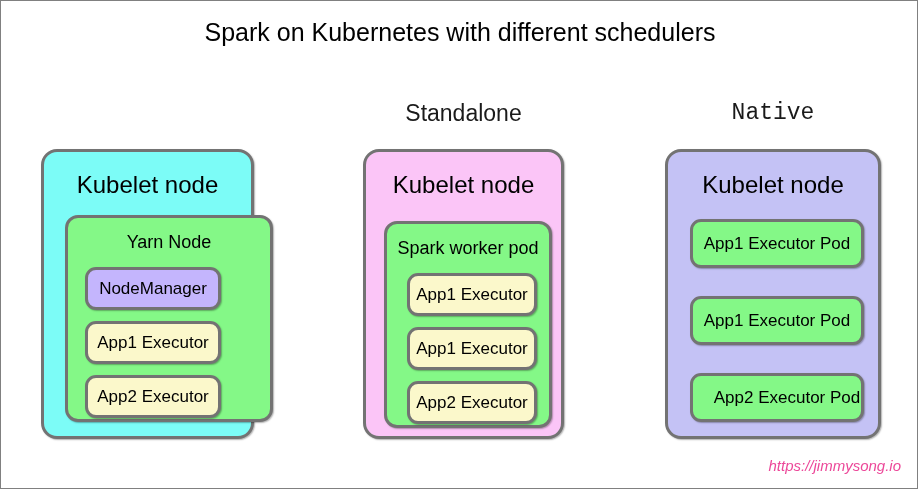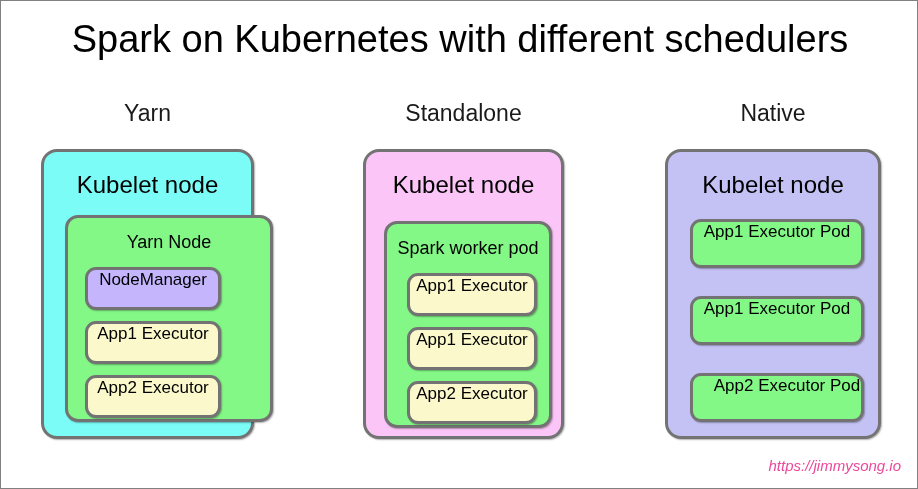--- a/index.html
+++ b/index.html
@@ -21,21 +21,21 @@
     overflow: hidden;
   }
 
   
   #title {
     position: absolute;
     left: 0;
     top: 17px;
     width: 918px;
     text-align: center;
-    font-size: 38px;
+    font-size: 25px;
     font-weight: normal;
     color: #000000;
     letter-spacing: 0px;
     white-space: nowrap;
   }
 
   
   .col-heading {
     position: absolute;
     top: 99px;
@@ -77,21 +77,21 @@
   }
   .middle > .box-label {
     top: 14px;
     font-size: 18px;
   }
 
   
   .leaf {
     border-radius: 11px;
     display: flex;
-    align-items: flex-start;
+    align-items: center;
     justify-content: center;
   }
   .leaf > .box-label {
     position: static;
     font-size: 17px;
   }
   .leaf.wide > .box-label {
     font-size: 17px;
   }
 
@@ -106,21 +106,20 @@
     white-space: nowrap;
   }
 </style>
 </head>
 <body>
 
 <div id="canvas">
 
   <div id="title">Spark on Kubernetes with different schedulers</div>
 
-  <div class="col-heading" style="left:40px; width:213px;">Yarn</div>
 
   <div class="box outer" style="left:40px; top:148px; width:213px; height:290px; background:#7CFCF7;">
     <div class="box-label">Kubelet node</div>
 
     <div class="box middle" style="left:21px; top:63px; width:208px; height:207px; background:#84F887;">
       <div class="box-label">Yarn Node</div>
 
       <div class="box leaf" style="left:17px; top:49px; width:136px; height:43px; background:#c4b5fd;">
         <div class="box-label">NodeManager</div>
       </div>
@@ -150,21 +149,21 @@
       <div class="box leaf" style="left:20px; top:103px; width:130px; height:43px; background:#FBF8CB;">
         <div class="box-label">App1 Executor</div>
       </div>
 
       <div class="box leaf" style="left:20px; top:157px; width:130px; height:43px; background:#FBF8CB;">
         <div class="box-label">App2 Executor</div>
       </div>
     </div>
   </div>
 
-  <div class="col-heading" style="left:664px; width:216px;">Native</div>
+  <div class="col-heading" style="left:664px; width:216px;font-family:Liberation Mono, monospace;">Native</div>
 
   <div class="box outer" style="left:664px; top:148px; width:216px; height:290px; background:#C4C2F5;">
     <div class="box-label">Kubelet node</div>
 
     <div class="box leaf wide" style="left:22px; top:67px; width:174px; height:49px; background:#84F887;">
       <div class="box-label">App1 Executor Pod</div>
     </div>
 
     <div class="box leaf wide" style="left:22px; top:144px; width:174px; height:49px; background:#84F887;">
       <div class="box-label">App1 Executor Pod</div>

